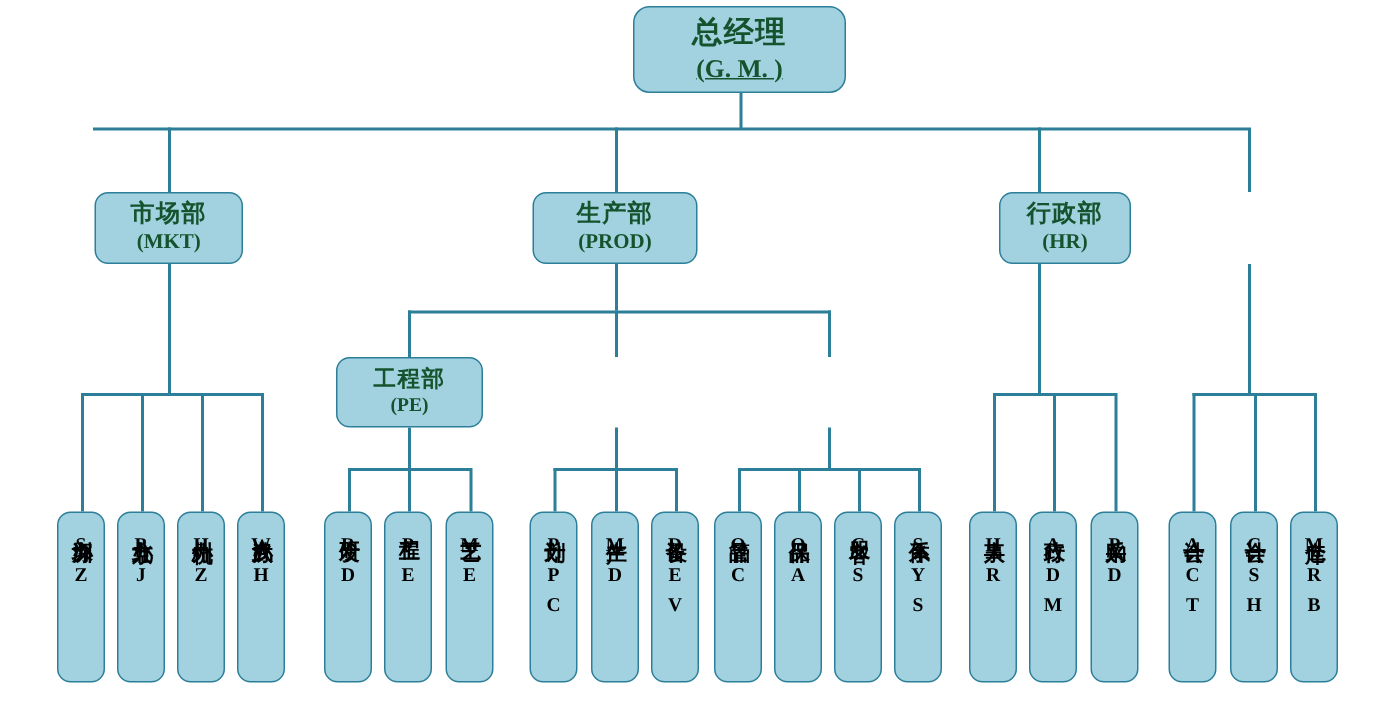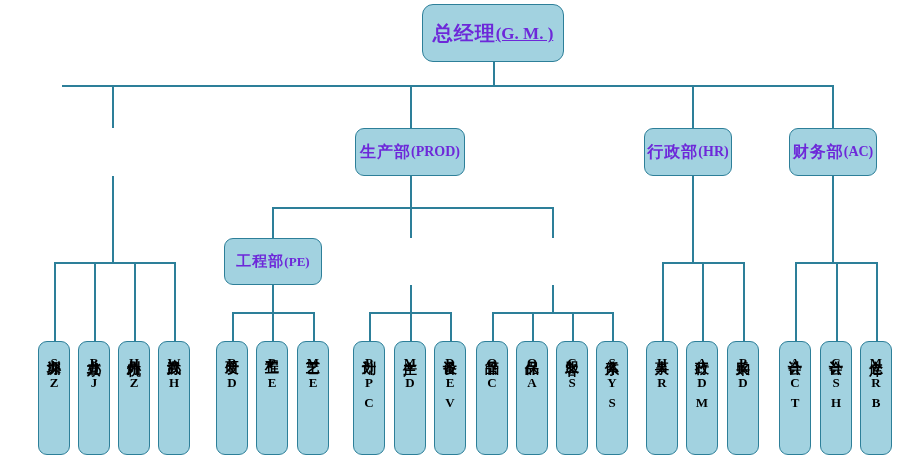--- a/index.html
+++ b/index.html
@@ -27,23 +27,24 @@
   .line.v { width: 2px; }
 
   
   .node {
     position: absolute;
     box-sizing: border-box;
     background: #a2d2e0;
     border: 1px solid #2d7f99;
     border-radius: 9px;
     display: flex;
+    flex-direction: column;
     align-items: center;
     justify-content: center;
-    color: #6d28d9;
+    color: #14532d;
     text-align: center;
     line-height: 1.15;
   }
   .node.top {
     border-radius: 11px;
   }
 
   .node .cn {
     font-family: "Liberation Serif", "DejaVu Serif", serif;
     font-weight: bold;
@@ -154,35 +155,35 @@
   <div class="line h" style="left:795px; top:262px; width:82px;"></div>
   <div class="line v" style="left:795px; top:262px; height:79px;"></div>
   <div class="line v" style="left:836px; top:262px; height:79px;"></div>
   <div class="line v" style="left:876px; top:262px; height:79px;"></div>
 
   <div class="node top lvl1" style="left:422px; top:4px; width:142px; height:58px;">
     <span class="cn">总经理</span>
     <span class="ab">(G. M. )</span>
   </div>
 
+  <div class="node lvl2" style="left:63px; top:128px; width:99px; height:48px;">
+    <span class="cn">市场部</span>
+    <span class="ab">(MKT)</span>
+  </div>
 
   <div class="node lvl2" style="left:355px; top:128px; width:110px; height:48px;">
     <span class="cn">生产部</span>
     <span class="ab">(PROD)</span>
   </div>
 
-  <div class="node lvl2" style="left:644px; top:128px; width:88px; height:48px;">
+  <div class="node lvl2" style="left:666px; top:128px; width:88px; height:48px;">
     <span class="cn">行政部</span>
     <span class="ab">(HR)</span>
   </div>
 
-  <div class="node lvl2" style="left:789px; top:128px; width:88px; height:48px;">
-    <span class="cn">财务部</span>
-    <span class="ab">(AC)</span>
-  </div>
 
   <div class="node lvl3" style="left:224px; top:238px; width:98px; height:47px;">
     <span class="cn">工程部</span>
     <span class="ab">(PE)</span>
   </div>
 
 
 
   <div class="leaf" style="left:38px; top:341px; width:32px; height:114px;">
     <span class="cn">深圳办</span>

